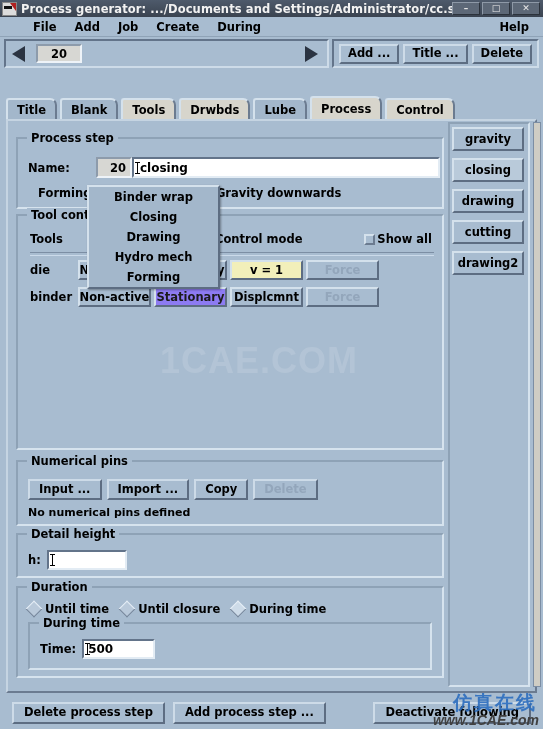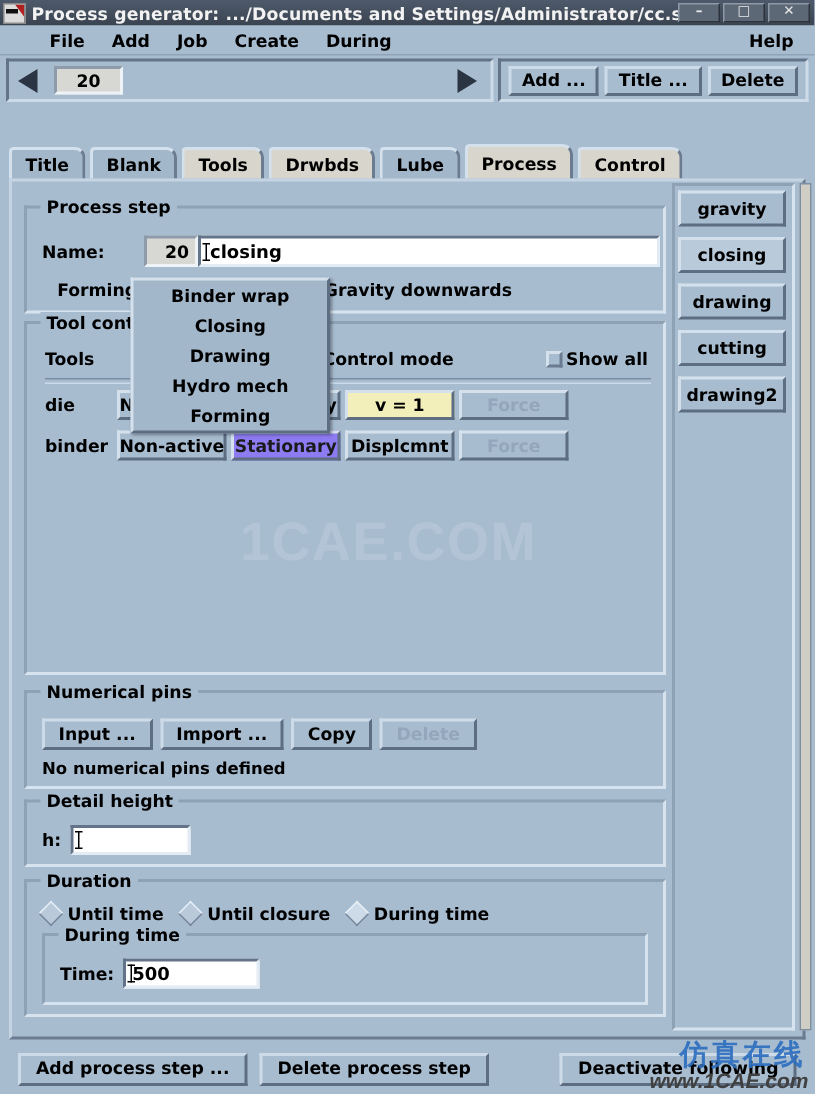--- a/index.html
+++ b/index.html
@@ -382,21 +382,21 @@
     transform: rotate(45deg);
     border: 1px solid;
     border-color: #e6eef6 #74849a #74849a #e6eef6;
     box-sizing: border-box;
   }
   .diamond.on { background: #cddbe8; }
   #grp-during { position: absolute; left: 10px; top: 34px; width: 404px; height: 48px;
     border: 2px solid; border-color: #8ea2b6 #d6e3ee #d6e3ee #8ea2b6; box-sizing: border-box; }
   #during-title { position: absolute; top: -8px; left: 9px; background: #a8bcd0; padding: 0 4px; font-size: 11.5px; font-weight: bold; }
   #time-row { position: absolute; left: 10px; top: 15px; display: flex; align-items: center; gap: 6px; }
-  #time-input { width: 91px; height: 20px; }
+  #time-input { width: 73px; height: 20px; }
 
   
   #sidebar {
     position: absolute;
     left: 452px; top: 127px;
     width: 72px;
     display: flex;
     flex-direction: column;
     gap: 7px;
   }
@@ -628,20 +628,20 @@
 
 <div id="sidebar">
   <div class="side-btn">gravity</div>
   <div class="side-btn sel">closing</div>
   <div class="side-btn">drawing</div>
   <div class="side-btn">cutting</div>
   <div class="side-btn">drawing2</div>
 </div>
 
 <div id="bottombar">
+  <div class="btn">Delete process step</div>
   <div class="btn">Add process step ...</div>
-  <div class="btn">Delete process step</div>
   <div id="bottom-spacer"></div>
   <div class="btn">Deactivate following</div>
 </div>
 
 <div id="wm-cn">仿真在线</div>
 <div id="wm-url">www.1CAE.com</div>
 
 </body></html>

